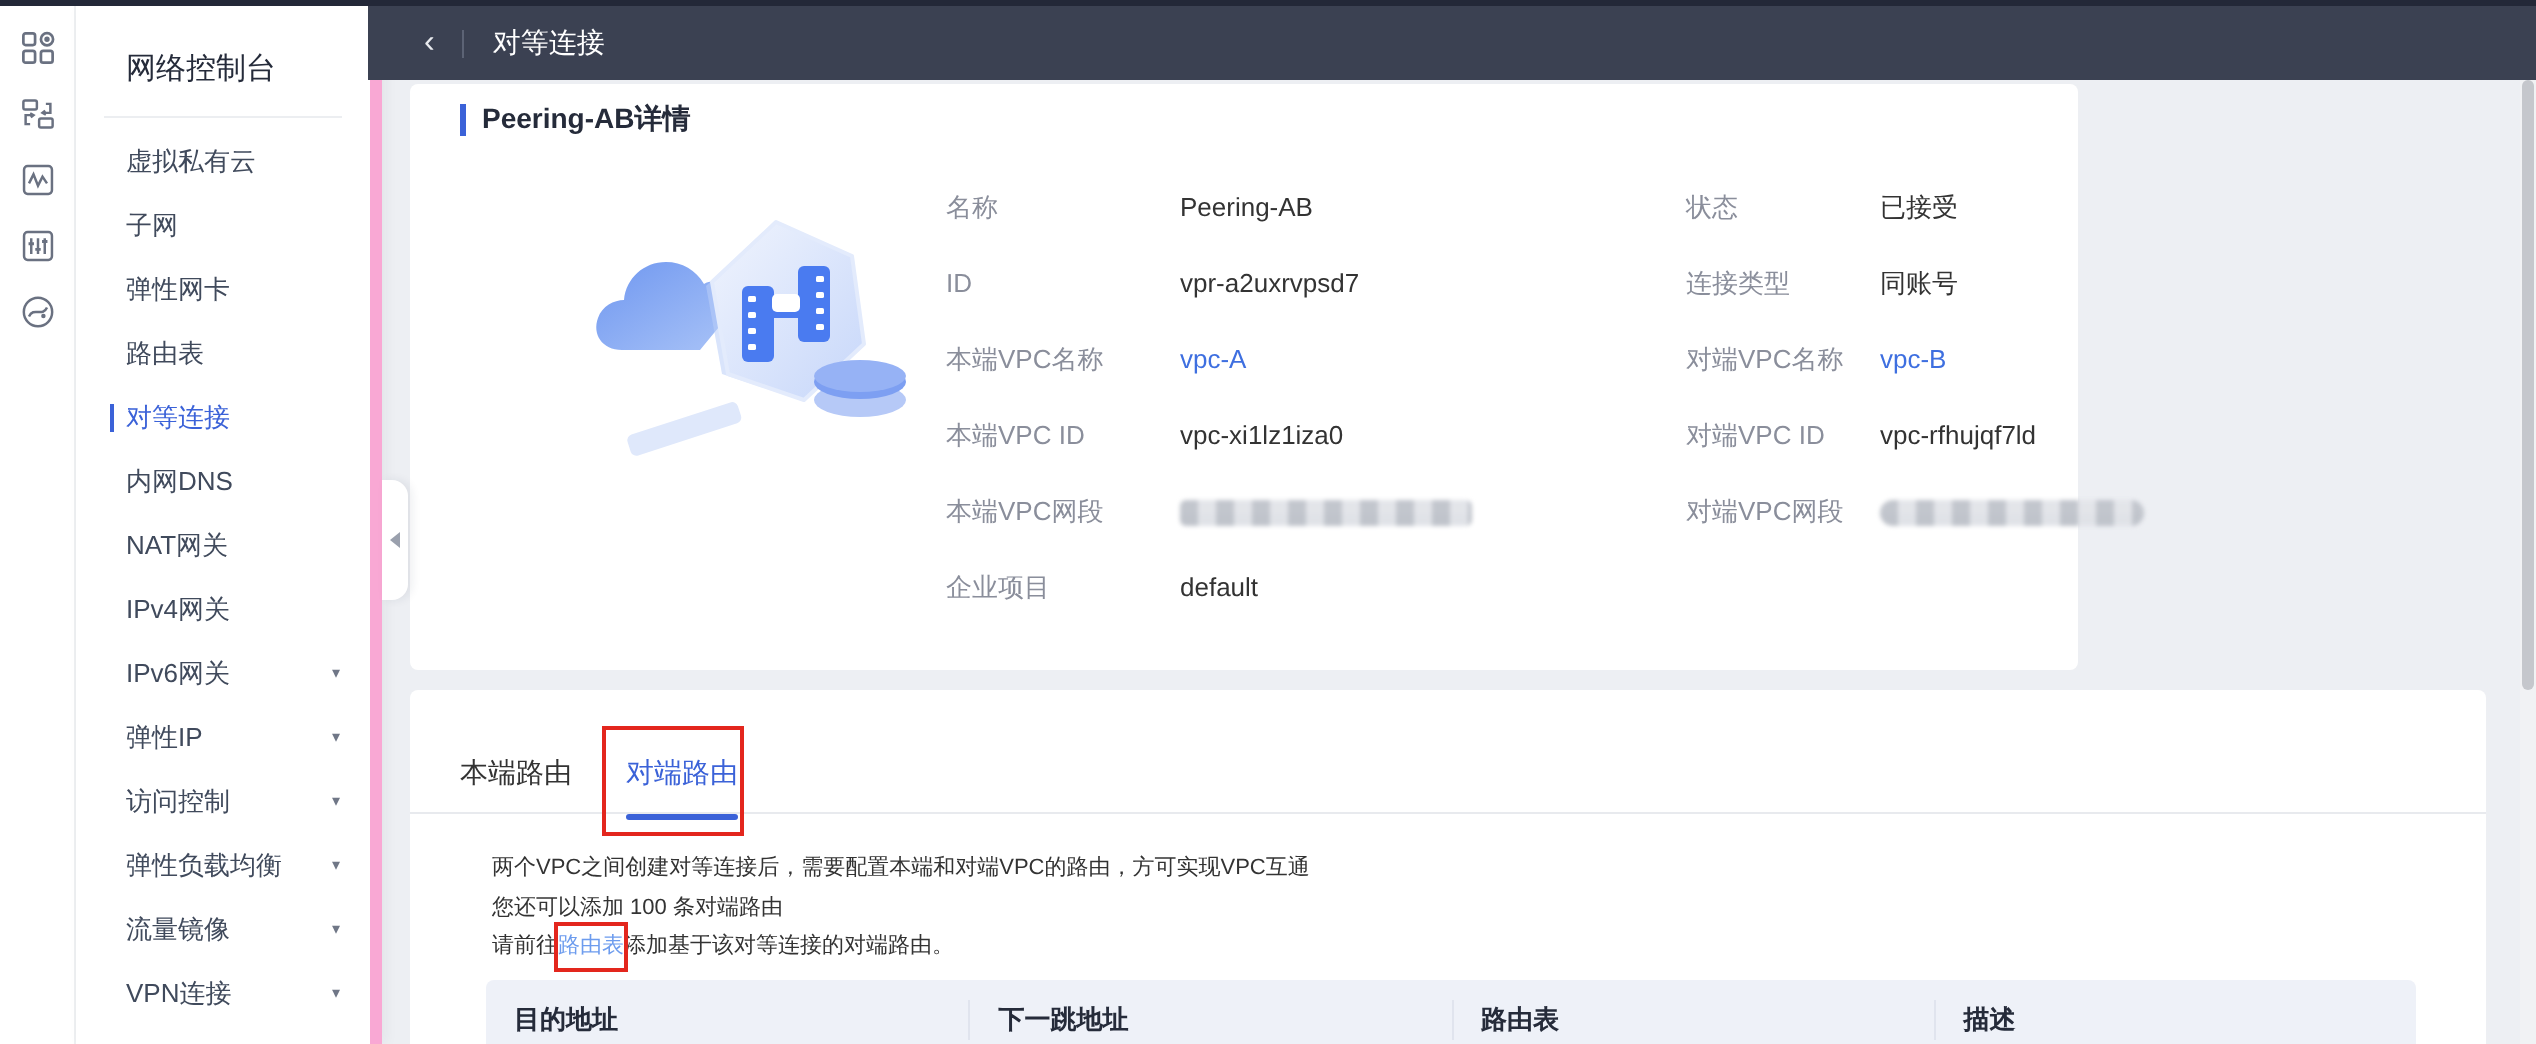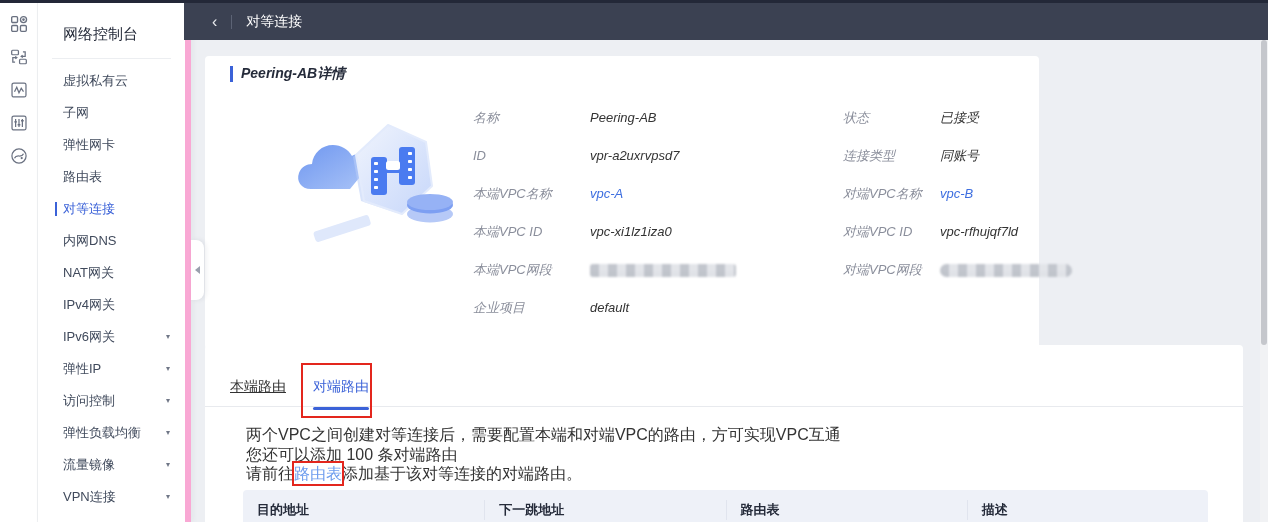--- a/index.html
+++ b/index.html
@@ -49,21 +49,21 @@
   .collapse-tab {
     position:absolute; left:191px; top:240px; width:13px; height:60px; background:#fff;
     border-radius:0 8px 8px 0; box-shadow:2px 0 5px rgba(31,41,61,.08); z-index:5;
     display:flex; align-items:center; justify-content:center; cursor:pointer;
   }
   .collapse-arrow { width:0; height:0; border-top:4px solid transparent; border-bottom:4px solid transparent; border-right:5px solid #9aa0ad; }
 
   
   .main-bg { position:absolute; left:191px; top:40px; width:1077px; height:482px; background:#edeff3; z-index:1; }
   .card { position:absolute; background:#fff; border-radius:4px; z-index:2; }
-  .card1 { left:205px; top:56px; width:834px; height:293px;font-style:italic; }
+  .card1 { left:205px; top:42px; width:834px; height:293px; }
   .card2 { left:205px; top:345px; width:1038px; height:200px; }
 
   
   .detail-title { position:absolute; left:25px; top:9px; display:flex; align-items:center; }
   .detail-title-bar { width:3px; height:16px; background:var(--accent); margin-right:8px; }
   .detail-title-text { font-size:14px; font-weight:bold; color:#252b3a; }
   .illustration { position:absolute; left:88px; top:55px; width:170px; height:145px; }
   .detail-row { position:absolute; height:16px; line-height:16px; font-size:13px; white-space:nowrap; }
   .detail-label { position:absolute; left:0; color:#8a8e9b; }
   .detail-value { position:absolute; color:#333; }
@@ -75,25 +75,25 @@
     background-image:
       repeating-linear-gradient(90deg, rgba(188,192,200,.85) 0 9px, rgba(226,228,233,.85) 9px 18px),
       repeating-linear-gradient(0deg, #d8dbe0 0 6px, #e8eaee 6px 13px);
     filter:blur(1px);
   }
   .mosaic.short { width:132px; border-radius:7px; }
 
   
   .tabs-row { position:absolute; left:0; top:0; width:100%; height:62px; border-bottom:1px solid #e8eaee; }
   .tab { position:absolute; top:33px; height:26px; font-size:14px; color:#333; cursor:pointer; }
-  .tab-local { left:25px;text-decoration:underline; }
+  .tab-local { left:25px; }
   .tab-peer { left:108px; color:var(--accent);font-family:Liberation Mono, monospace; }
   .tab-peer::after { content:""; position:absolute; left:0; right:0; bottom:-6px; height:3px; background:var(--accent); border-radius:2px; }
   .annot-box1 { position:absolute; left:96px; top:18px; width:71px; height:55px; border:2px solid var(--red); z-index:3; pointer-events:none; }
-  .route-desc { position:absolute; left:41px; top:80px; font-size:16px; color:#333; line-height:19.5px; }
+  .route-desc { position:absolute; left:41px; top:80px; font-size:11px; color:#333; line-height:19.5px; }
   .inline-link-wrap { position:relative; display:inline-block; }
   .inline-link { color:#6d9cee; cursor:pointer; }
   .annot-box2 { position:absolute; left:-2px; top:-3px; right:-2px; bottom:-2px; border:2px solid var(--red); pointer-events:none; }
   .route-table-head {
     position:absolute; left:38px; top:145px; width:965px; height:40px;
     background:#eef1f8; border-radius:4px; display:flex; align-items:center;
   }
   .rt-col { width:25%; height:20px; line-height:20px; padding-left:14px; font-size:13px; font-weight:bold; color:#252b3a; border-left:1px solid #e0e4ee; }
   .rt-col:first-child { border-left:none; }
 

